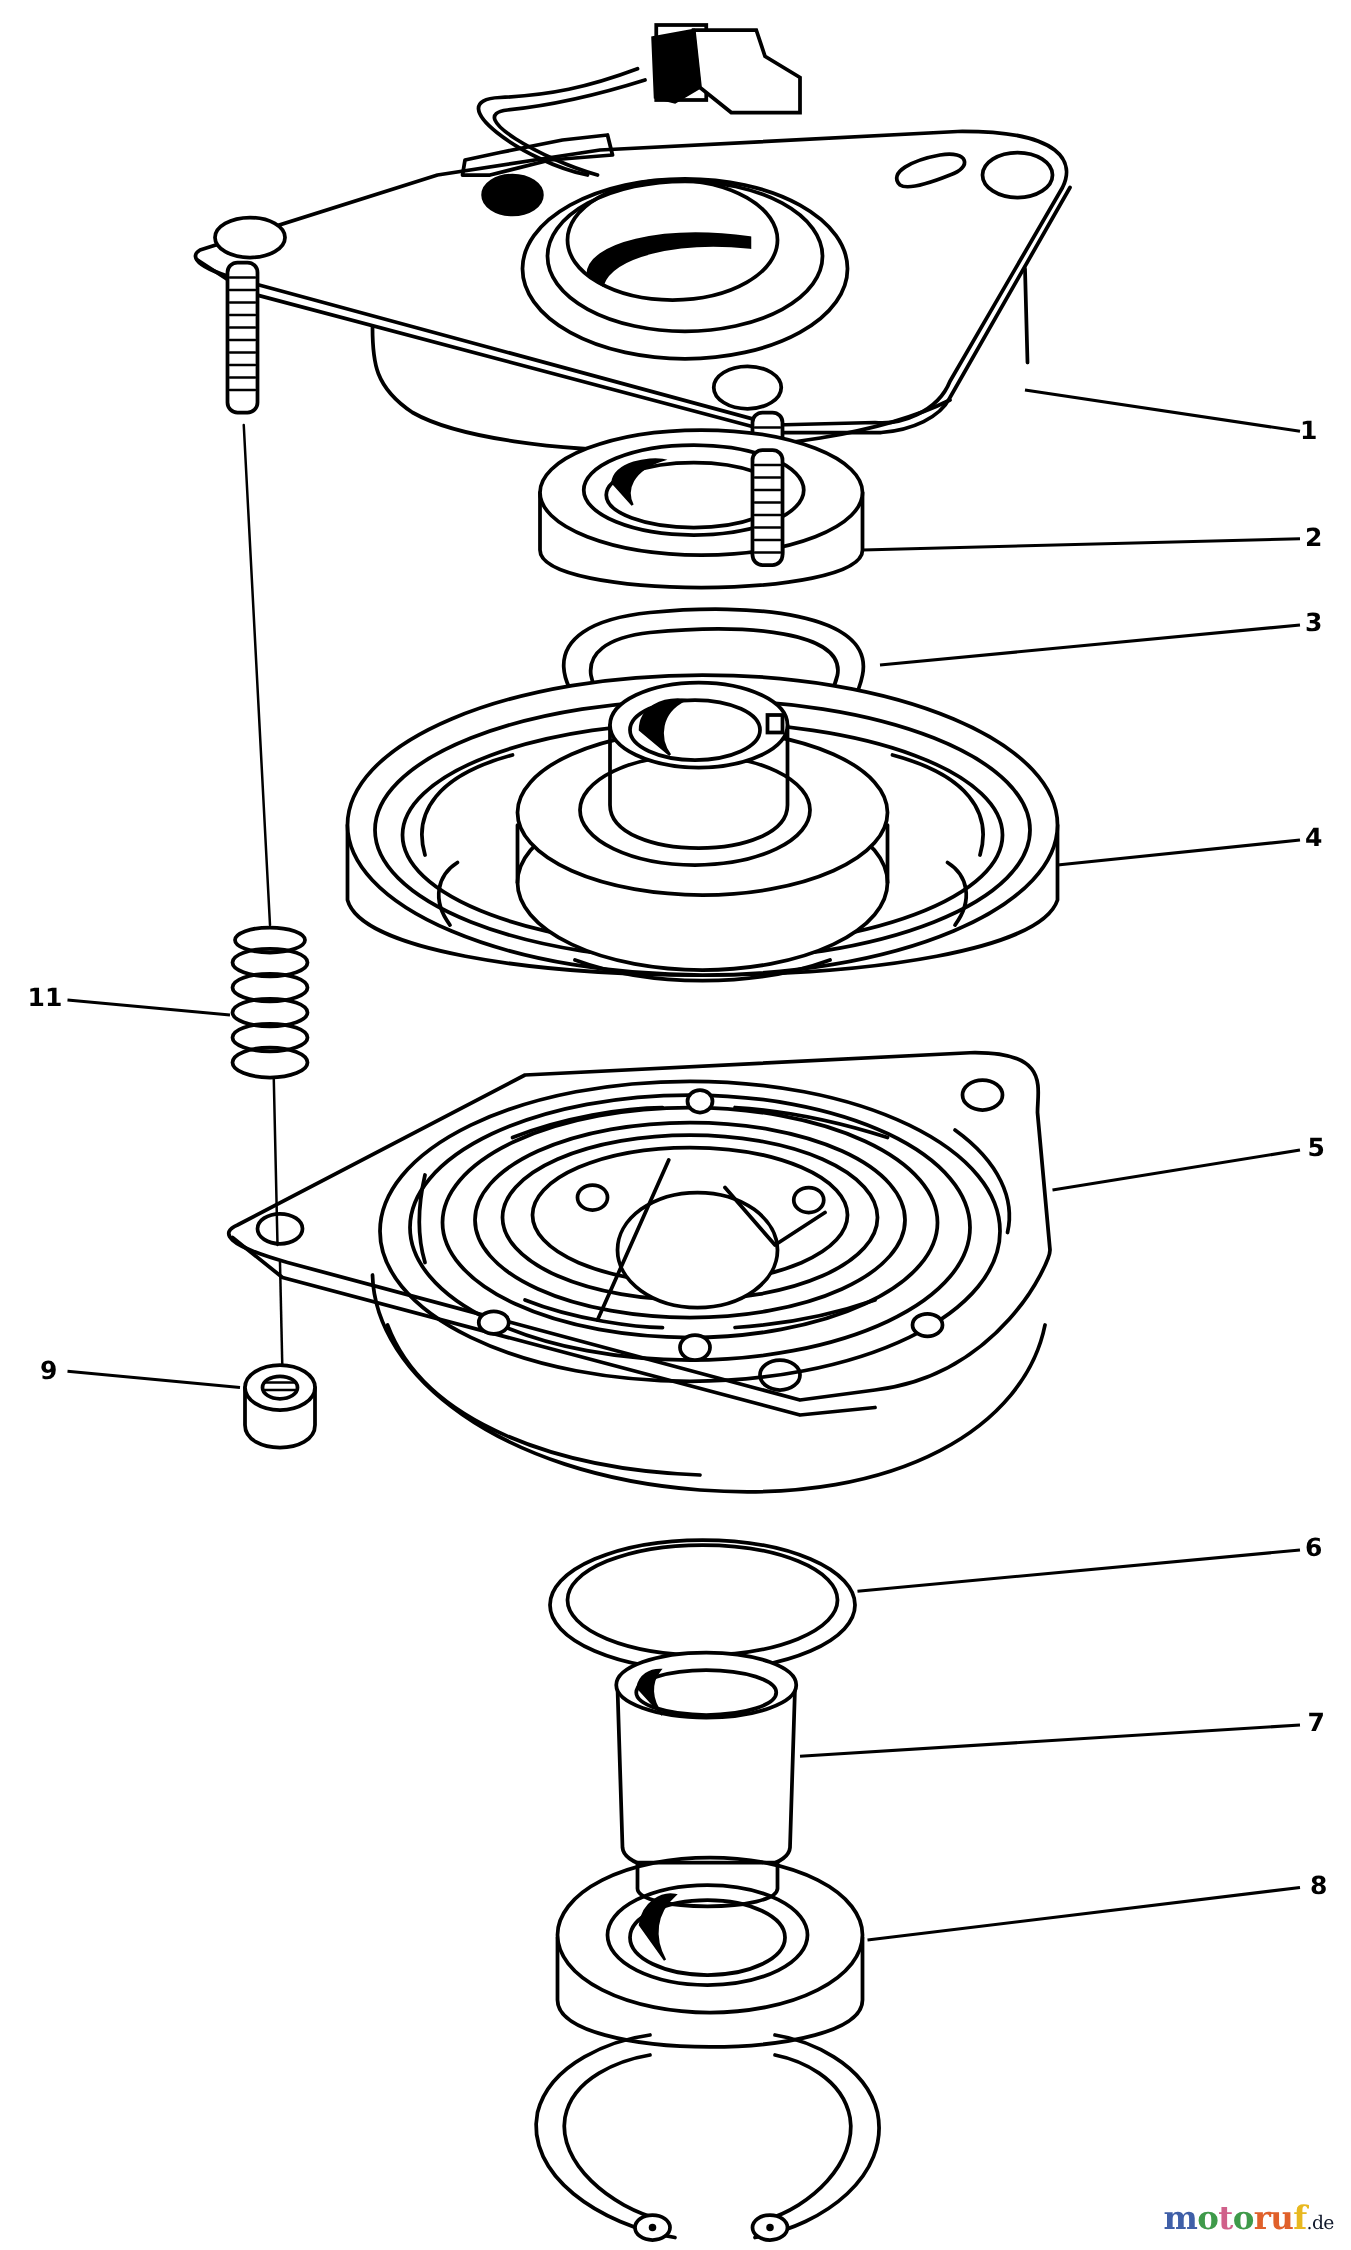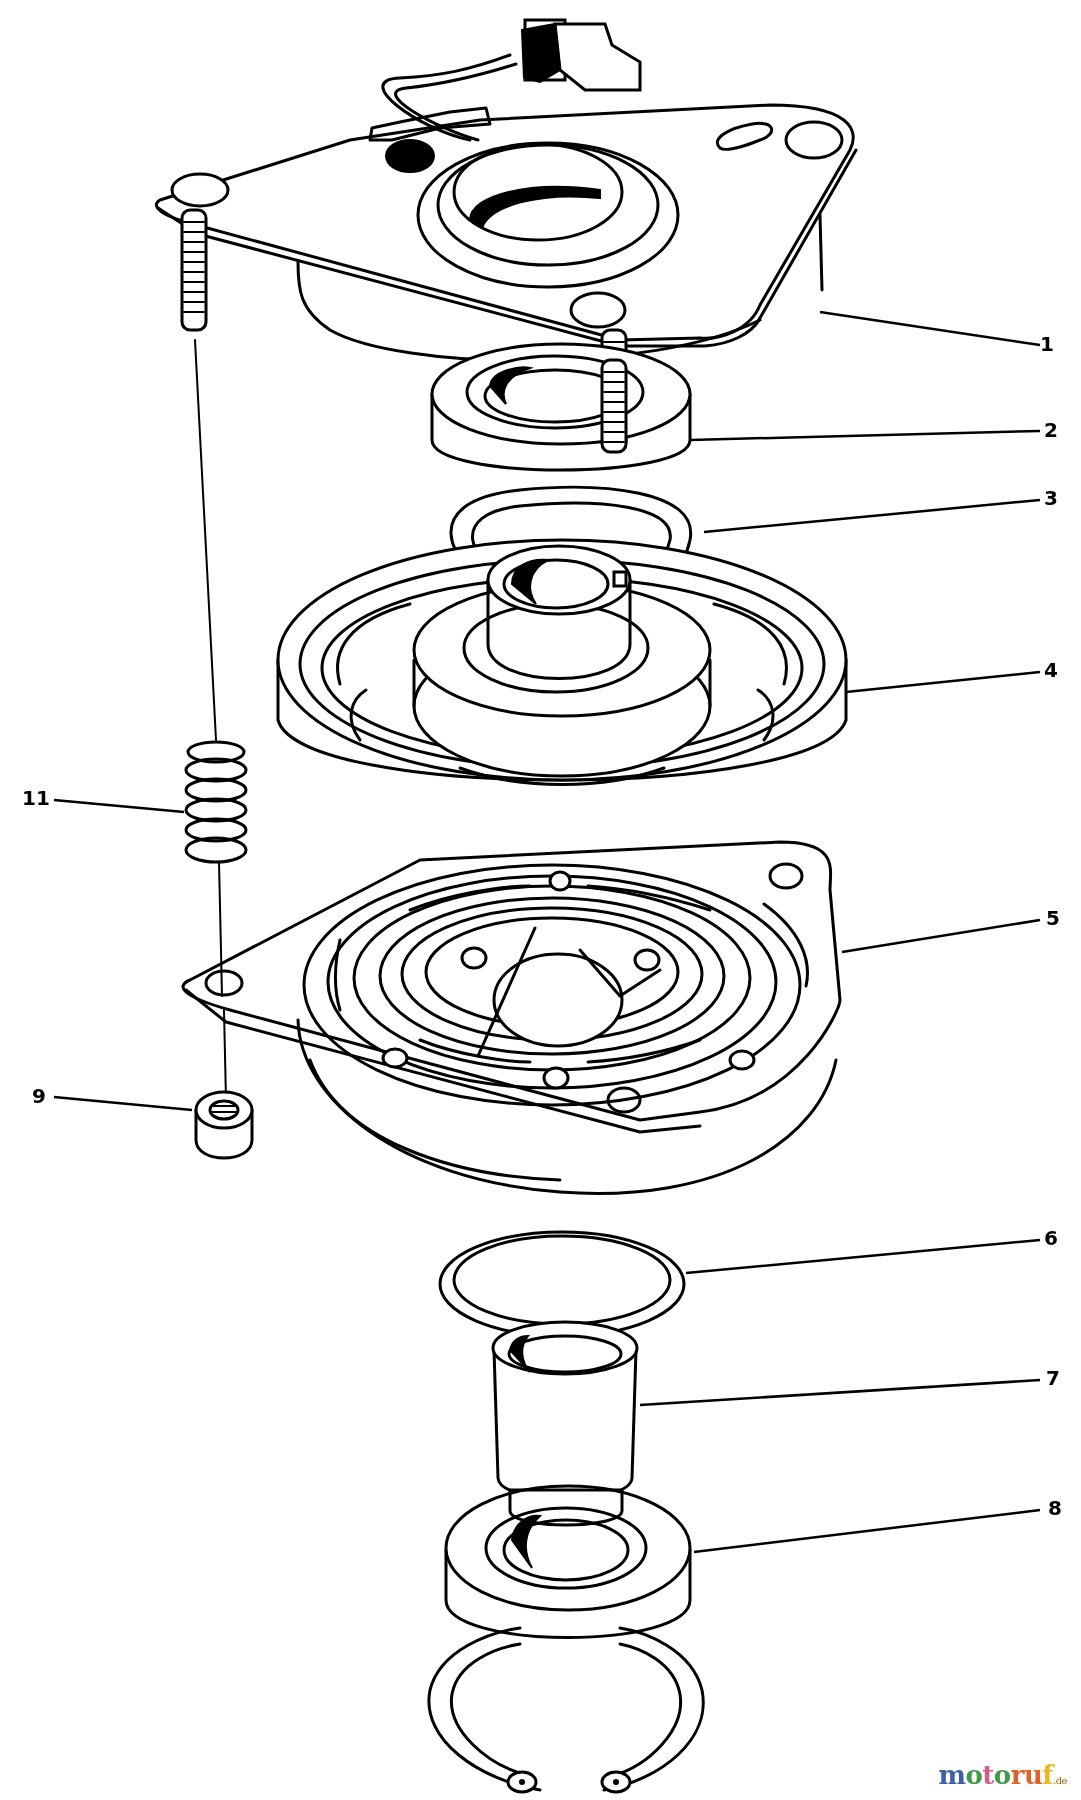--- a/index.html
+++ b/index.html
@@ -16,21 +16,21 @@
     font-weight: bold;
     font-size: 20px;
     color: #000;
     line-height: 1;
   }
   .watermark {
     position: absolute; right: 14px; bottom: 10px;
     font-family: "DejaVu Serif", serif; font-size: 26px; font-weight: bold;
     letter-spacing: -0.5px;
   }
-  .watermark .tld { font-size: 10px; font-weight: normal; color: #a16207; margin-top: 35px; }
+  .watermark .tld { font-size: 15px; font-weight: normal; color: #0f172a; margin-top: 35px; }
 </style>
 </head>
 <body>
 
 <svg id="diagram" viewBox="0 0 1081 1800" xmlns="http://www.w3.org/2000/svg">
 
   <g>
 
     <path class="ln" d="M470,140 C420,130 350,80 400,78 C440,76 470,70 510,55"></path>
     <path class="ln" d="M478,140 C435,128 370,92 406,88 C445,84 478,76 516,64"></path>

